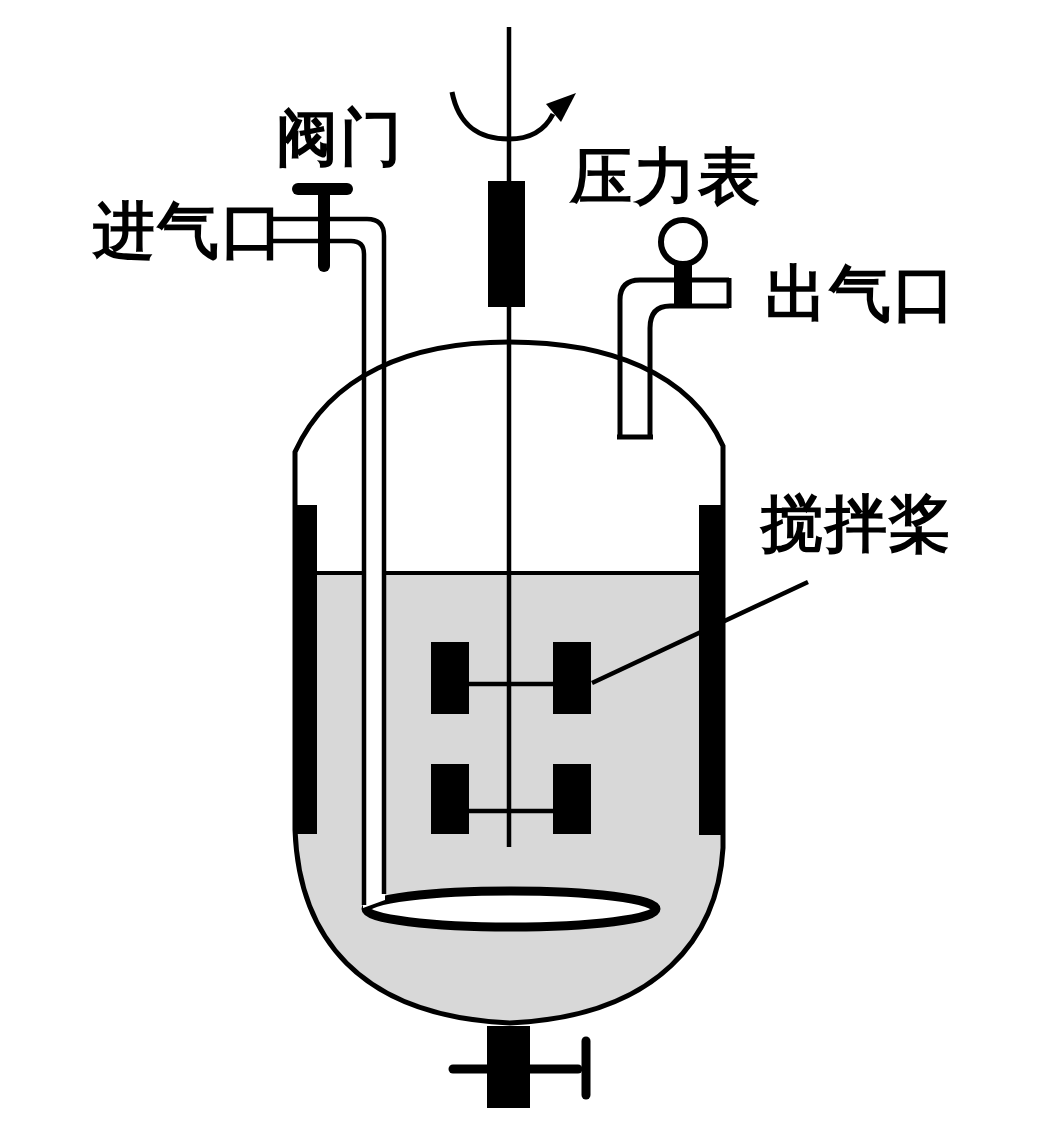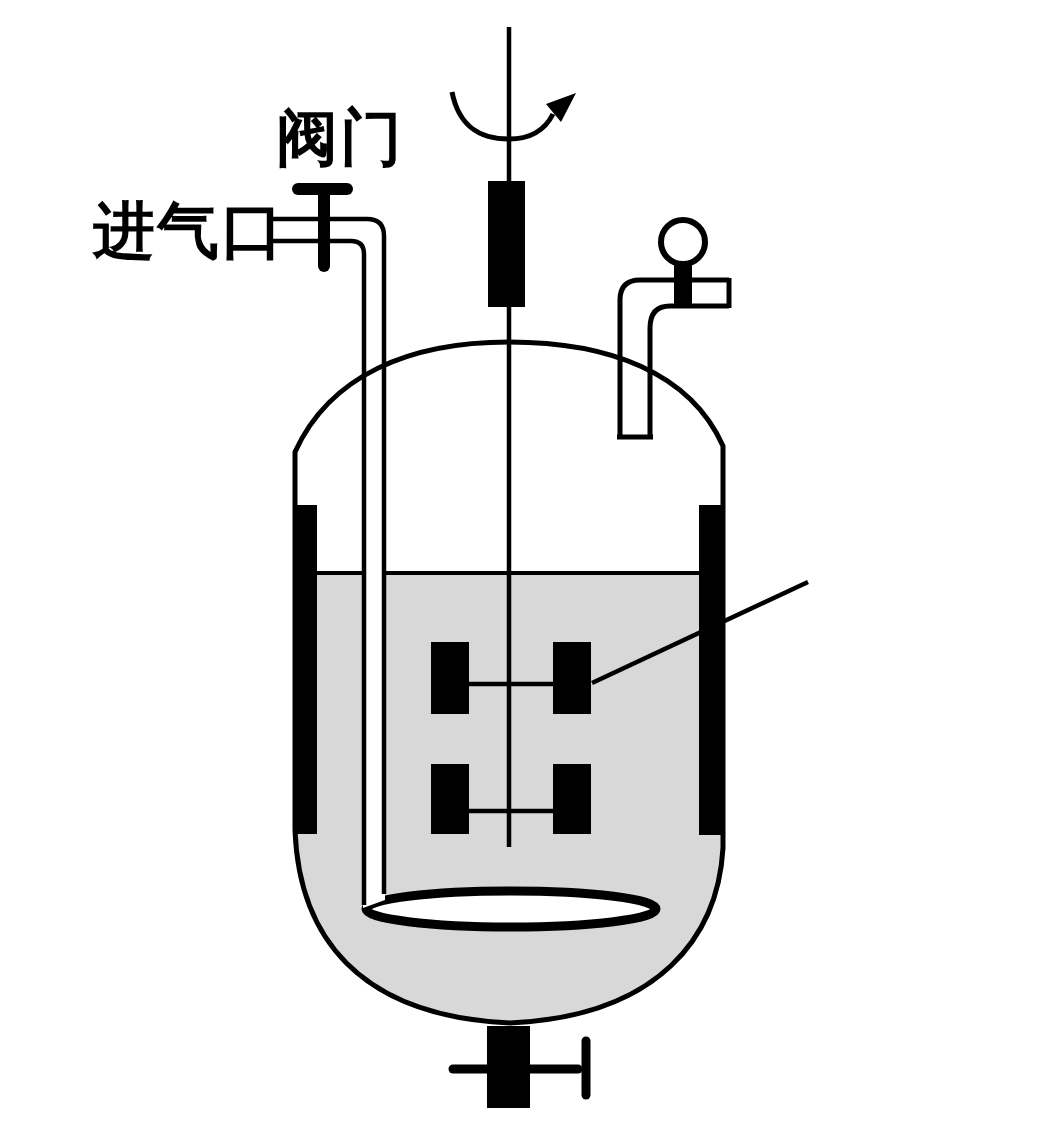--- a/index.html
+++ b/index.html
@@ -92,17 +92,20 @@
       <line x1="586" y1="1041" x2="586" y2="1095" stroke="var(--line)" stroke-width="9" stroke-linecap="round"></line>
     </g>
 
     <line x1="592" y1="683" x2="808" y2="582" stroke="var(--line)" stroke-width="4.5"></line>
   </svg>
 
   <div class="label" style="left:62px;top:200px;margin-left:31px;">进气口</div>
 
   <div class="label" style="left:276px;top:107px;">阀门</div>
 
+  <div class="label" style="left:570px;top:146px;">压力表</div>
 
+  <div class="label" style="left:765px;top:263px;">出气口</div>
 
+  <div class="label" style="left:761px;top:493px;">搅拌桨</div>
 
 
 </div>
 
 </body></html>

